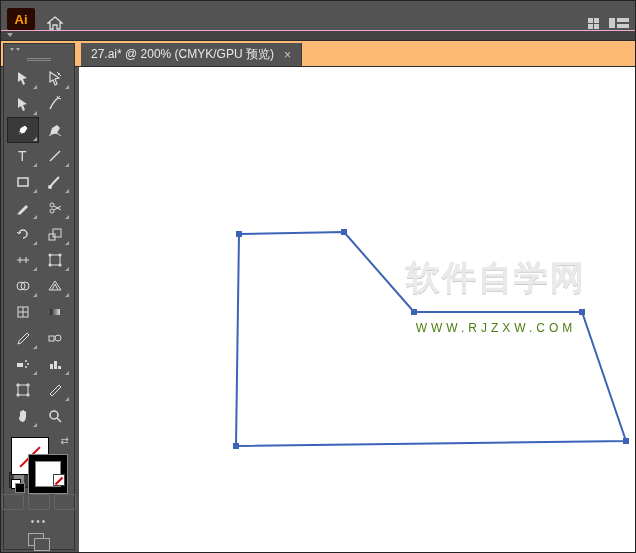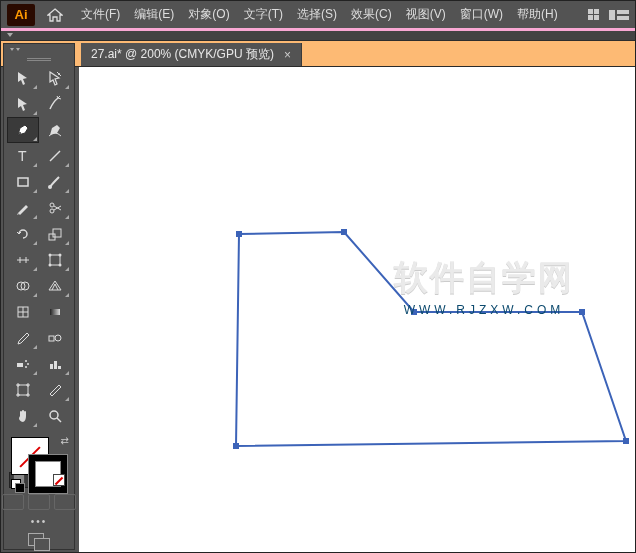--- a/index.html
+++ b/index.html
@@ -1,19 +1,19 @@
 <!DOCTYPE html>
 <html><head>
 <meta charset="utf-8">
 <style>
   * { margin:0; padding:0; box-sizing:border-box; font-family:"Microsoft YaHei", Arial, sans-serif; }
   body { width:636px; height:553px; background:#535353; overflow:hidden; position:relative; border:1px solid #222; }
 
   
-  .menubar { height:30px; background:#535353; display:flex; align-items:center; padding:0 6px; gap:4px; font-size:12px; color:#ddd; border-bottom:3px solid #f9a8d4; }
+  .menubar { height:30px; background:#535353; display:flex; align-items:flex-end; padding:0 6px; gap:4px; font-size:12px; color:#ddd; border-bottom:1px solid #f9a8d4; }
   .ai-logo { width:28px; height:22px; background:#2A0A00; color:#FF9A00; font-weight:bold; font-size:13px; display:flex; align-items:center; justify-content:center; border-radius:2px; font-family:Arial; }
   .home-icon { margin:0 8px; color:#ddd; }
   .home-icon svg { display:block; }
   .menu-items { display:flex; gap:2px; }
   .menu-item { padding:4px 6px; cursor:default; white-space:nowrap; }
   .menubar-right { margin-left:auto; display:flex; align-items:center; gap:10px; }
   .grid-icon { display:grid; grid-template-columns:5px 5px; grid-template-rows:5px 5px; gap:1px; }
   .grid-icon span { background:#ccc; }
   .arrange-icon svg { display:block; }
 
@@ -61,44 +61,33 @@
   .overlap-icon{ margin-top:6px; position:relative; width:22px; height:18px;}
   .overlap-icon::before{content:"";position:absolute;left:0;top:0;width:14px;height:11px;border:1px solid #aaa;}
   .overlap-icon::after{content:"";position:absolute;left:6px;top:5px;width:14px;height:11px;border:1px solid #aaa;background:#535353;}
 
   
   .workspace { position:absolute; left:78px; right:0; top:66px; bottom:0; background:#4a4a4a; overflow:hidden; }
   .artboard { position:absolute; inset:0; background:#fff; }
   .shape-svg { position:absolute; left:130px; top:100px; width:430px; height:340px; overflow:visible; }
   .anchor { fill:#3c63b8; }
   .path { fill:none; stroke:#3c63b8; stroke-width:2; }
-  .watermark { position:absolute; right:61px; top:188px; color:#eaeaea; text-align:center; font-family:"SimHei",Arial; pointer-events:none; }
+  .watermark { position:absolute; right:49px; top:188px; color:#eaeaea; text-align:center; font-family:"SimHei",Arial; pointer-events:none; }
   .watermark .cn { font-size:34px; font-weight:bold; letter-spacing:2px; text-shadow:0 1px 0 #ccc;}
-  .watermark .en { font-size:12px; letter-spacing:4px; color:#0c4a6e; margin-top:2px;}
+  .watermark .en { font-size:12px; letter-spacing:4px; color:#4d7c0f; margin-top:20px;}
 </style>
 </head>
 <body>
 
 <div class="menubar">
   <div class="ai-logo">Ai</div>
   <div class="home-icon">
     <svg width="16" height="14" viewBox="0 0 16 14">
         <path d="M8 1 L15 7 H13 V13 H10 V9 H6 V13 H3 V7 H1 Z" fill="none" stroke="#ddd" stroke-width="1.3"></path>
       </svg>
-  </div>
-  <div class="menu-items">
-    <div class="menu-item">文件(F)</div>
-    <div class="menu-item">编辑(E)</div>
-    <div class="menu-item">对象(O)</div>
-    <div class="menu-item">文字(T)</div>
-    <div class="menu-item">选择(S)</div>
-    <div class="menu-item">效果(C)</div>
-    <div class="menu-item">视图(V)</div>
-    <div class="menu-item">窗口(W)</div>
-    <div class="menu-item">帮助(H)</div>
   </div>
   <div class="menubar-right">
     <div class="grid-icon">
       <span></span>
         <span></span>
         <span></span>
         <span></span>
     </div>
     <div class="arrange-icon">
       <svg width="20" height="14" viewBox="0 0 20 14">

